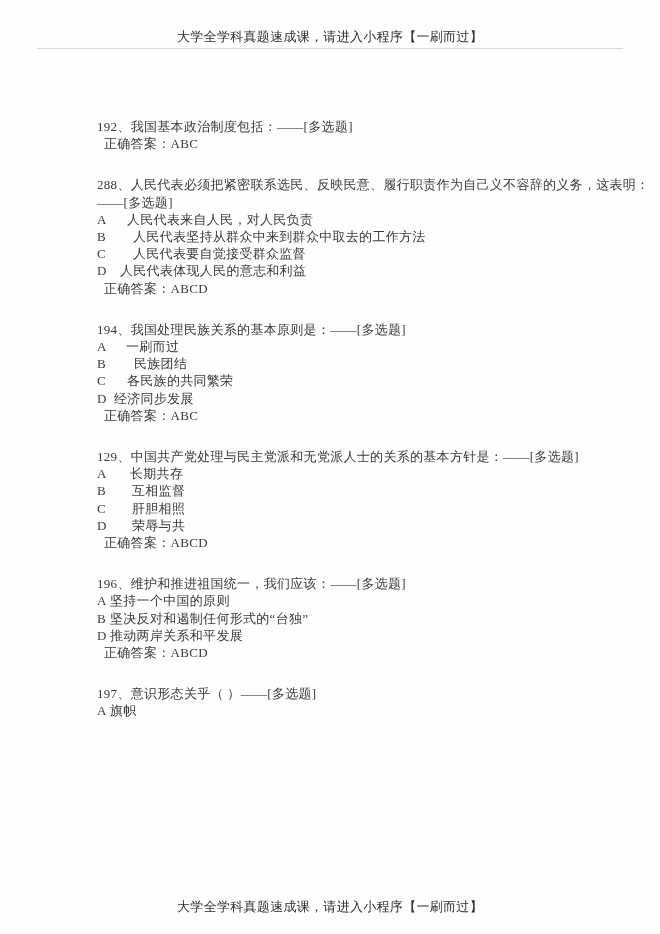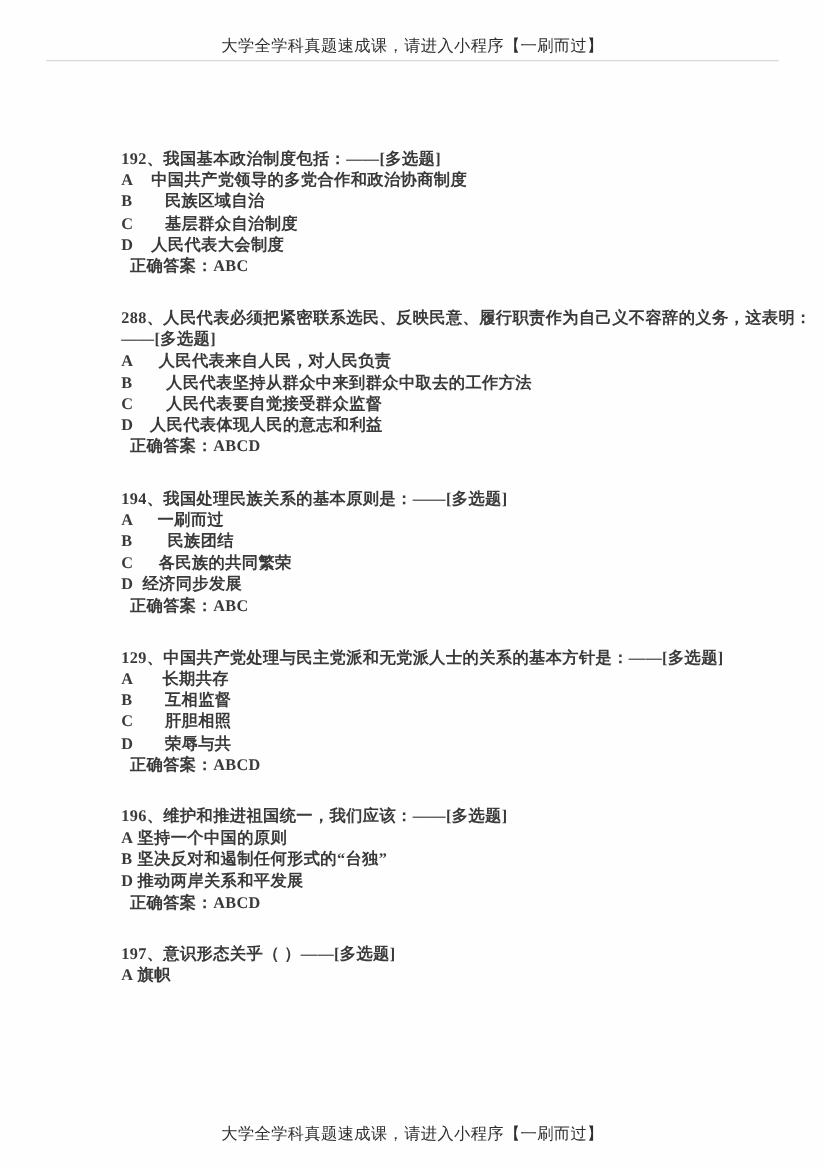--- a/index.html
+++ b/index.html
@@ -30,21 +30,20 @@
   .main {
     margin-left: 97px;
     margin-right: 30px;
     padding-top: 69px;
   }
   .question { margin-bottom: 24px; }
   .line {
     line-height: 17.2px;
     white-space: nowrap;
     letter-spacing: 0.3px;
-    font-weight: bold;
   }
   .opt-label { display: inline-block; width: 13px; }
   .answer { padding-left: 7px; }
   .banner-bottom {
     position: absolute;
     left: 0;
     right: 0;
     bottom: 19px;
   }
 </style>
@@ -56,37 +55,20 @@
   <div class="banner banner-top">
     <span class="banner-text">大学全学科真题速成课，请进入小程序【一刷而过】</span>
   </div>
 
   <div class="divider"></div>
 
   <div class="main">
   <section class="question">
     <div class="stem">
   <div class="line stem-line">192、我国基本政治制度包括：——[多选题]</div>
-</div>
-    <div class="options">
-  <div class="line option">
-    <span class="opt-label">A</span><span class="opt-text" style="padding-left: 11px;">中国共产党领导的多党合作和政治协商制度</span>
-  </div>
-
-  <div class="line option">
-    <span class="opt-label">B</span><span class="opt-text" style="padding-left: 22px;">民族区域自治</span>
-  </div>
-
-  <div class="line option">
-    <span class="opt-label">C</span><span class="opt-text" style="padding-left: 22px;">基层群众自治制度</span>
-  </div>
-
-  <div class="line option">
-    <span class="opt-label">D</span><span class="opt-text" style="padding-left: 11px;">人民代表大会制度</span>
-  </div>
 </div>
     <div class="line answer">
       <span>正确答案：</span><span>ABC</span>
     </div>
   </section>
 
   <section class="question">
     <div class="stem">
   <div class="line stem-line">288、人民代表必须把紧密联系选民、反映民意、履行职责作为自己义不容辞的义务，这表明：</div>
 

